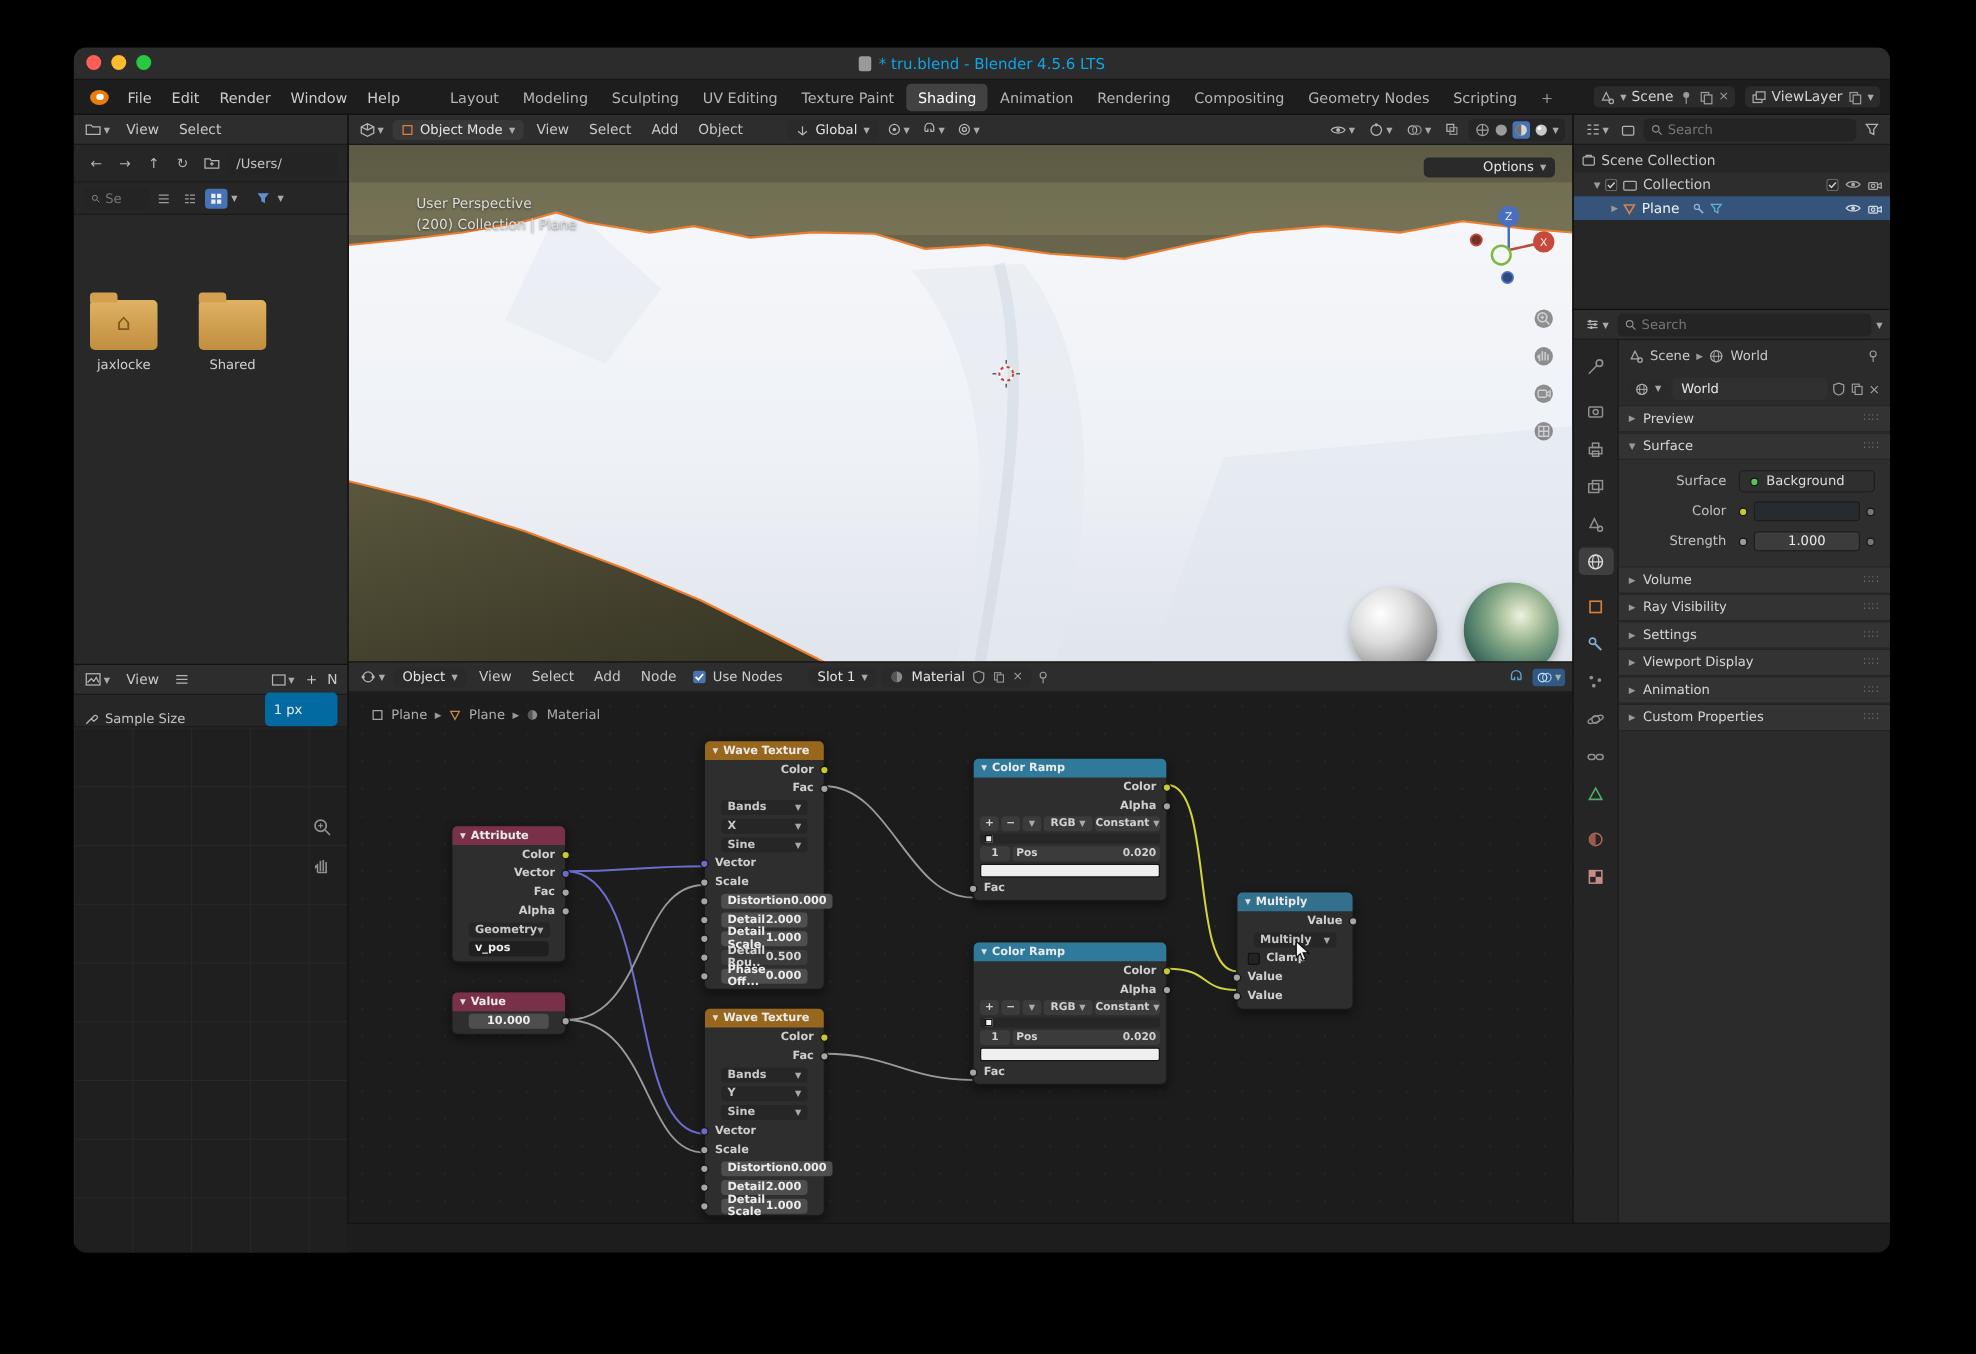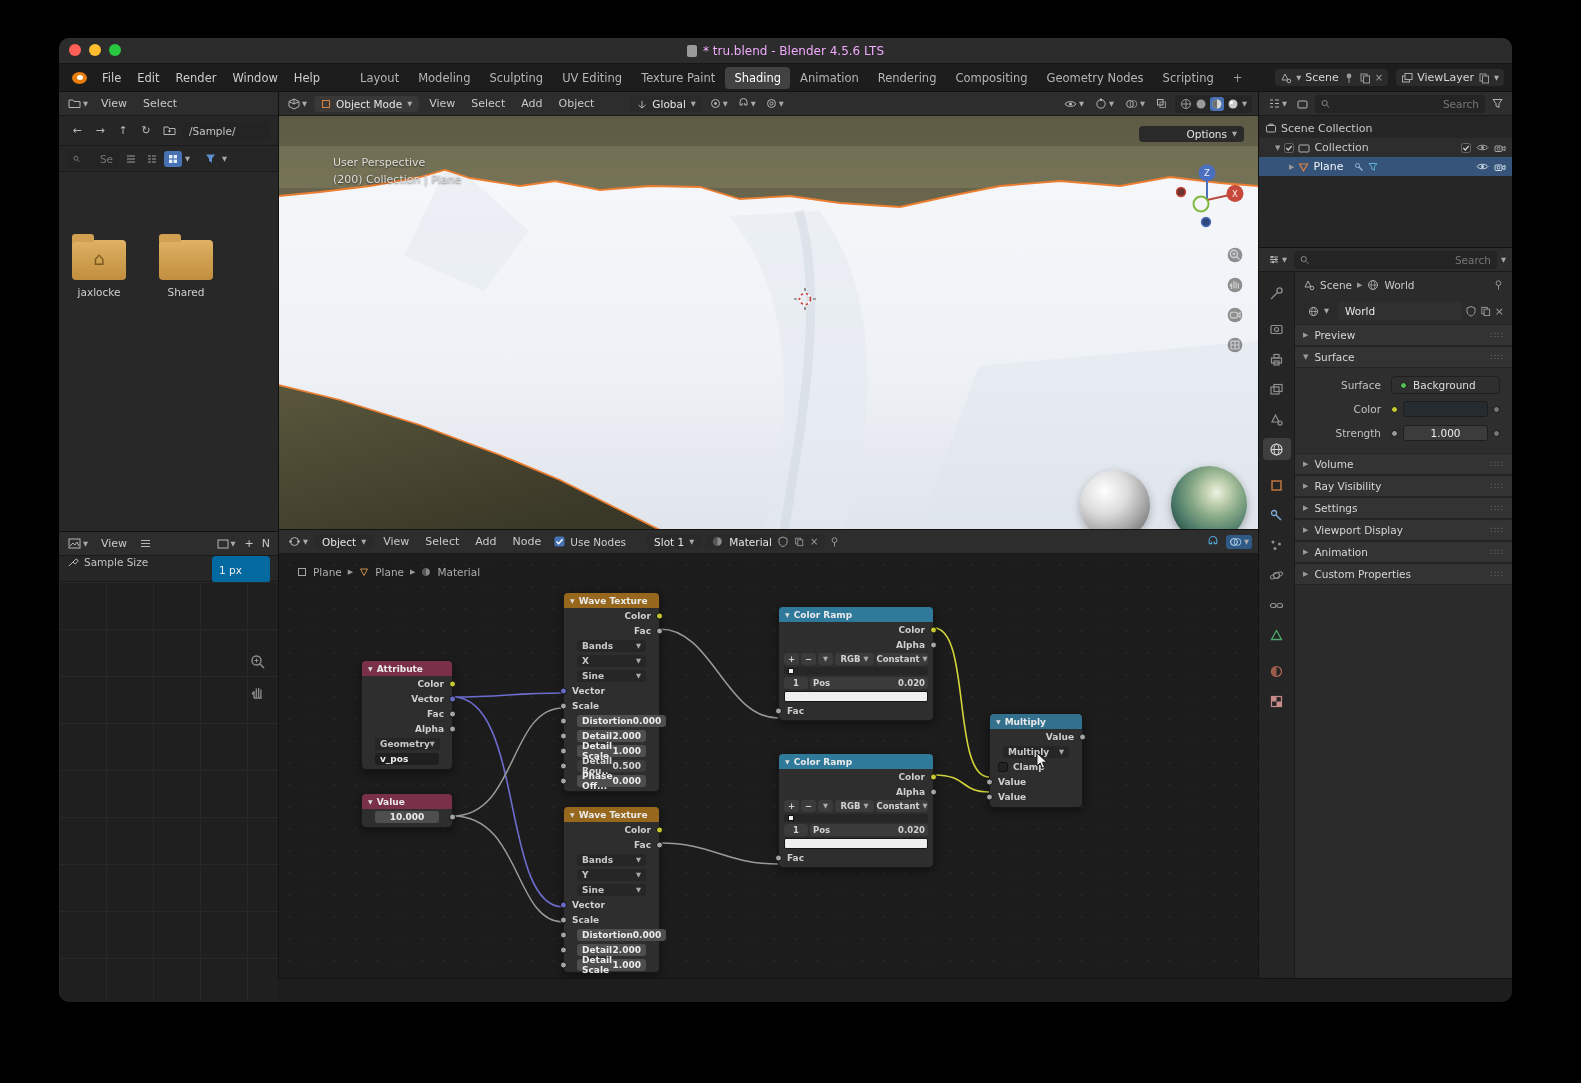--- a/index.html
+++ b/index.html
@@ -4,21 +4,21 @@
 <style>
 *{margin:0;padding:0;box-sizing:border-box;font-family:"DejaVu Sans",sans-serif;}
 html,body{background:#000;}
 body{width:1581px;height:1083px;position:relative;overflow:hidden;}
 #window{position:absolute;left:59px;top:38px;width:1453px;height:964px;background:#1d1d1d;border-radius:10px;overflow:hidden;box-shadow:0 0 50px rgba(0,0,0,.9);}
 
 .titlebar{position:absolute;left:0;top:0;right:0;height:26px;background:#2c2c2c;display:flex;align-items:center;justify-content:center;border-bottom:1px solid #161616;}
 .lights{position:absolute;left:10px;top:6px;display:flex;gap:8px;}
 .light{width:12px;height:12px;border-radius:50%;}
 .l-red{background:#ff5f57}.l-yel{background:#febc2e}.l-grn{background:#28c840}
-.tb-title{display:flex;align-items:center;gap:6px;color:#f0abfc;font-size:12px;}
+.tb-title{display:flex;align-items:center;gap:6px;color:#0ea5e9;font-size:12px;}
 .doc-ico{width:10px;height:12px;background:#9a9a9a;border-radius:2px;}
 
 .menubar{position:absolute;left:0;top:26px;right:0;height:28px;background:#1d1d1d;display:flex;align-items:center;padding:0 8px;gap:2px;border-bottom:1px solid #141414;}
 .blender-logo{width:18px;height:14px;position:relative;margin:0 4px;}
 .blender-logo i{position:absolute;left:1px;top:1px;width:15px;height:12px;border-radius:50%;background:#e87d0d;}
 .blender-logo b{position:absolute;left:6px;top:4px;width:6px;height:5px;border-radius:50%;background:#fff;}
 .menu{color:#cdcdcd;font-size:11.5px;padding:3px 7px;border-radius:3px;}
 .tabs{display:flex;align-items:flex-end;margin-left:22px;gap:1px;}
 .wtab{color:#b5b5b5;font-size:11.5px;padding:4px 9px;border-radius:4px;}
 .wtab.active{background:#424242;color:#fff;}
@@ -29,37 +29,37 @@
 .arr{font-size:6.5px;color:#aaa;}
 
 .editor{position:absolute;background:#232323;outline:1px solid #121212;}
 .ehead{height:24px;background:#2d2d2d;display:flex;align-items:center;gap:4px;padding:0 6px;border-bottom:1px solid #1a1a1a;}
 .dd{display:flex;align-items:center;gap:5px;background:#383838;border-radius:4px;padding:2px 7px;color:#e4e4e4;font-size:10.5px;white-space:nowrap;}
 .dd.dark{background:#2a2a2a;}
 .hmenu{color:#c9c9c9;font-size:11px;padding:2px 6px;white-space:nowrap;}
 .icon-btn{display:flex;align-items:center;gap:2px;padding:2px 3px;border-radius:3px;color:#bdbdbd;}
 .tfield{background:#242424;border-radius:4px;color:#c4c4c4;font-size:10.5px;display:flex;align-items:center;padding:1px 7px;}
 .search{display:flex;align-items:center;gap:4px;background:#242424;border-radius:4px;padding:1px 6px;}
-.search input{background:none;border:none;outline:none;color:#c9c9c9;font-size:10.5px;width:100%;text-align:right;}
+.search input{background:none;border:none;outline:none;color:#c9c9c9;font-size:10.5px;width:100%;}
 svg.ic{display:block;}
 
 .fb-row2{display:flex;align-items:center;gap:3px;height:30px;padding:0 8px;background:#262626;border-bottom:1px solid #1b1b1b;color:#bbb;font-size:12px;}
 .fb-row3{display:flex;align-items:center;gap:3px;height:26px;padding:0 8px;background:#262626;border-bottom:1px solid #1b1b1b;}
 .navb{width:20px;height:18px;display:flex;align-items:center;justify-content:center;border-radius:3px;color:#b7b7b7;font-size:11px;}
 .toggle{width:18px;height:16px;border-radius:3px;display:flex;align-items:center;justify-content:center;}
 .toggle.active{background:#4772b3;}
 .fb-content{position:relative;background:#282828;height:calc(100% - 80px);}
 .folder-tile{position:absolute;width:60px;text-align:center;}
 .folder{width:54px;height:40px;margin:0 auto;position:relative;background:linear-gradient(#e0b264,#c08e3e);border-radius:4px;}
 .folder::before{content:'';position:absolute;top:-6px;left:0;width:22px;height:8px;background:#d2a050;border-radius:3px 3px 0 0;}
 .folder .home{position:absolute;left:0;right:0;top:8px;color:#7c5a1f;font-size:18px;}
 .folder-name{color:#cfcfcf;font-size:10.5px;margin-top:6px;}
 
 .iebody{position:relative;height:calc(100% - 24px);background:#1f1f1f;background-image:linear-gradient(#282828 1px,transparent 1px),linear-gradient(90deg,#282828 1px,transparent 1px);background-size:47px 47px;}
-.ie-row{display:flex;align-items:flex-start;gap:5px;height:26px;padding:0 8px;background:#262626;border-bottom:1px solid #1a1a1a;}
+.ie-row{display:flex;align-items:flex-end;gap:5px;height:26px;padding:0 8px;background:#262626;border-bottom:1px solid #1a1a1a;}
 .side-tool{position:absolute;color:#8f8f8f;}
 
 .vpbody{position:relative;height:calc(100% - 24px);overflow:hidden;}
 .overlay-txt{position:absolute;left:10px;color:#dedede;font-size:11px;text-shadow:0 1px 2px rgba(0,0,0,.6);margin-left:44px;}
 .optbtn{position:absolute;right:14px;top:10px;padding-left:47px;}
 .sphere{position:absolute;border-radius:50%;}
 .sph-matcap{background:radial-gradient(circle at 35% 30%,#ffffff,#dcdcdc 35%,#a8a8a8 62%,#6f6f6f 88%,#565656);box-shadow:0 3px 8px rgba(0,0,0,.25);}
 .sph-world{background:radial-gradient(circle at 60% 35%,#eef2e4 0%,#c4d3b2 16%,#86a886 38%,#4e7c6a 62%,#2e5548 80%,#1d3a33 100%);box-shadow:0 3px 8px rgba(0,0,0,.3);}
 
 .sebody{position:relative;height:calc(100% - 24px);overflow:hidden;background:#1c1c1c;background-image:radial-gradient(#262626 1px,transparent 1px);background-size:22px 22px;}
@@ -198,21 +198,21 @@
       <span class="navb">←</span>
       <span class="navb">→</span>
       <span class="navb">↑</span>
       <span class="navb">↻</span>
       <span class="navb">
         <svg class="ic" width="13" height="11" viewBox="0 0 13 11">
             <path d="M1,2 h4 l1,1.5 h6 v6 h-11 Z" fill="none" stroke="#b5b5b5"></path>
             <path d="M6.5,4.5 v3 M5,6 h3" stroke="#b5b5b5"></path>
           </svg>
       </span>
-      <div class="tfield" style="flex:1;height:18px;">/Sample/</div>
+      <div class="tfield" style="flex:1;height:18px;">/Users/</div>
     </div>
     <div class="fb-row3">
       <div class="search" style="width:52px;height:18px;">
         <svg class="ic" width="10" height="10" viewBox="0 0 10 10">
             <circle cx="4" cy="4" r="2.8" fill="none" stroke="#8f8f8f"></circle>
             <line x1="6.5" y1="6.5" x2="9" y2="9" stroke="#8f8f8f"></line>
           </svg>
         <input placeholder="Se" style="">
       </div>
       <span class="toggle">

